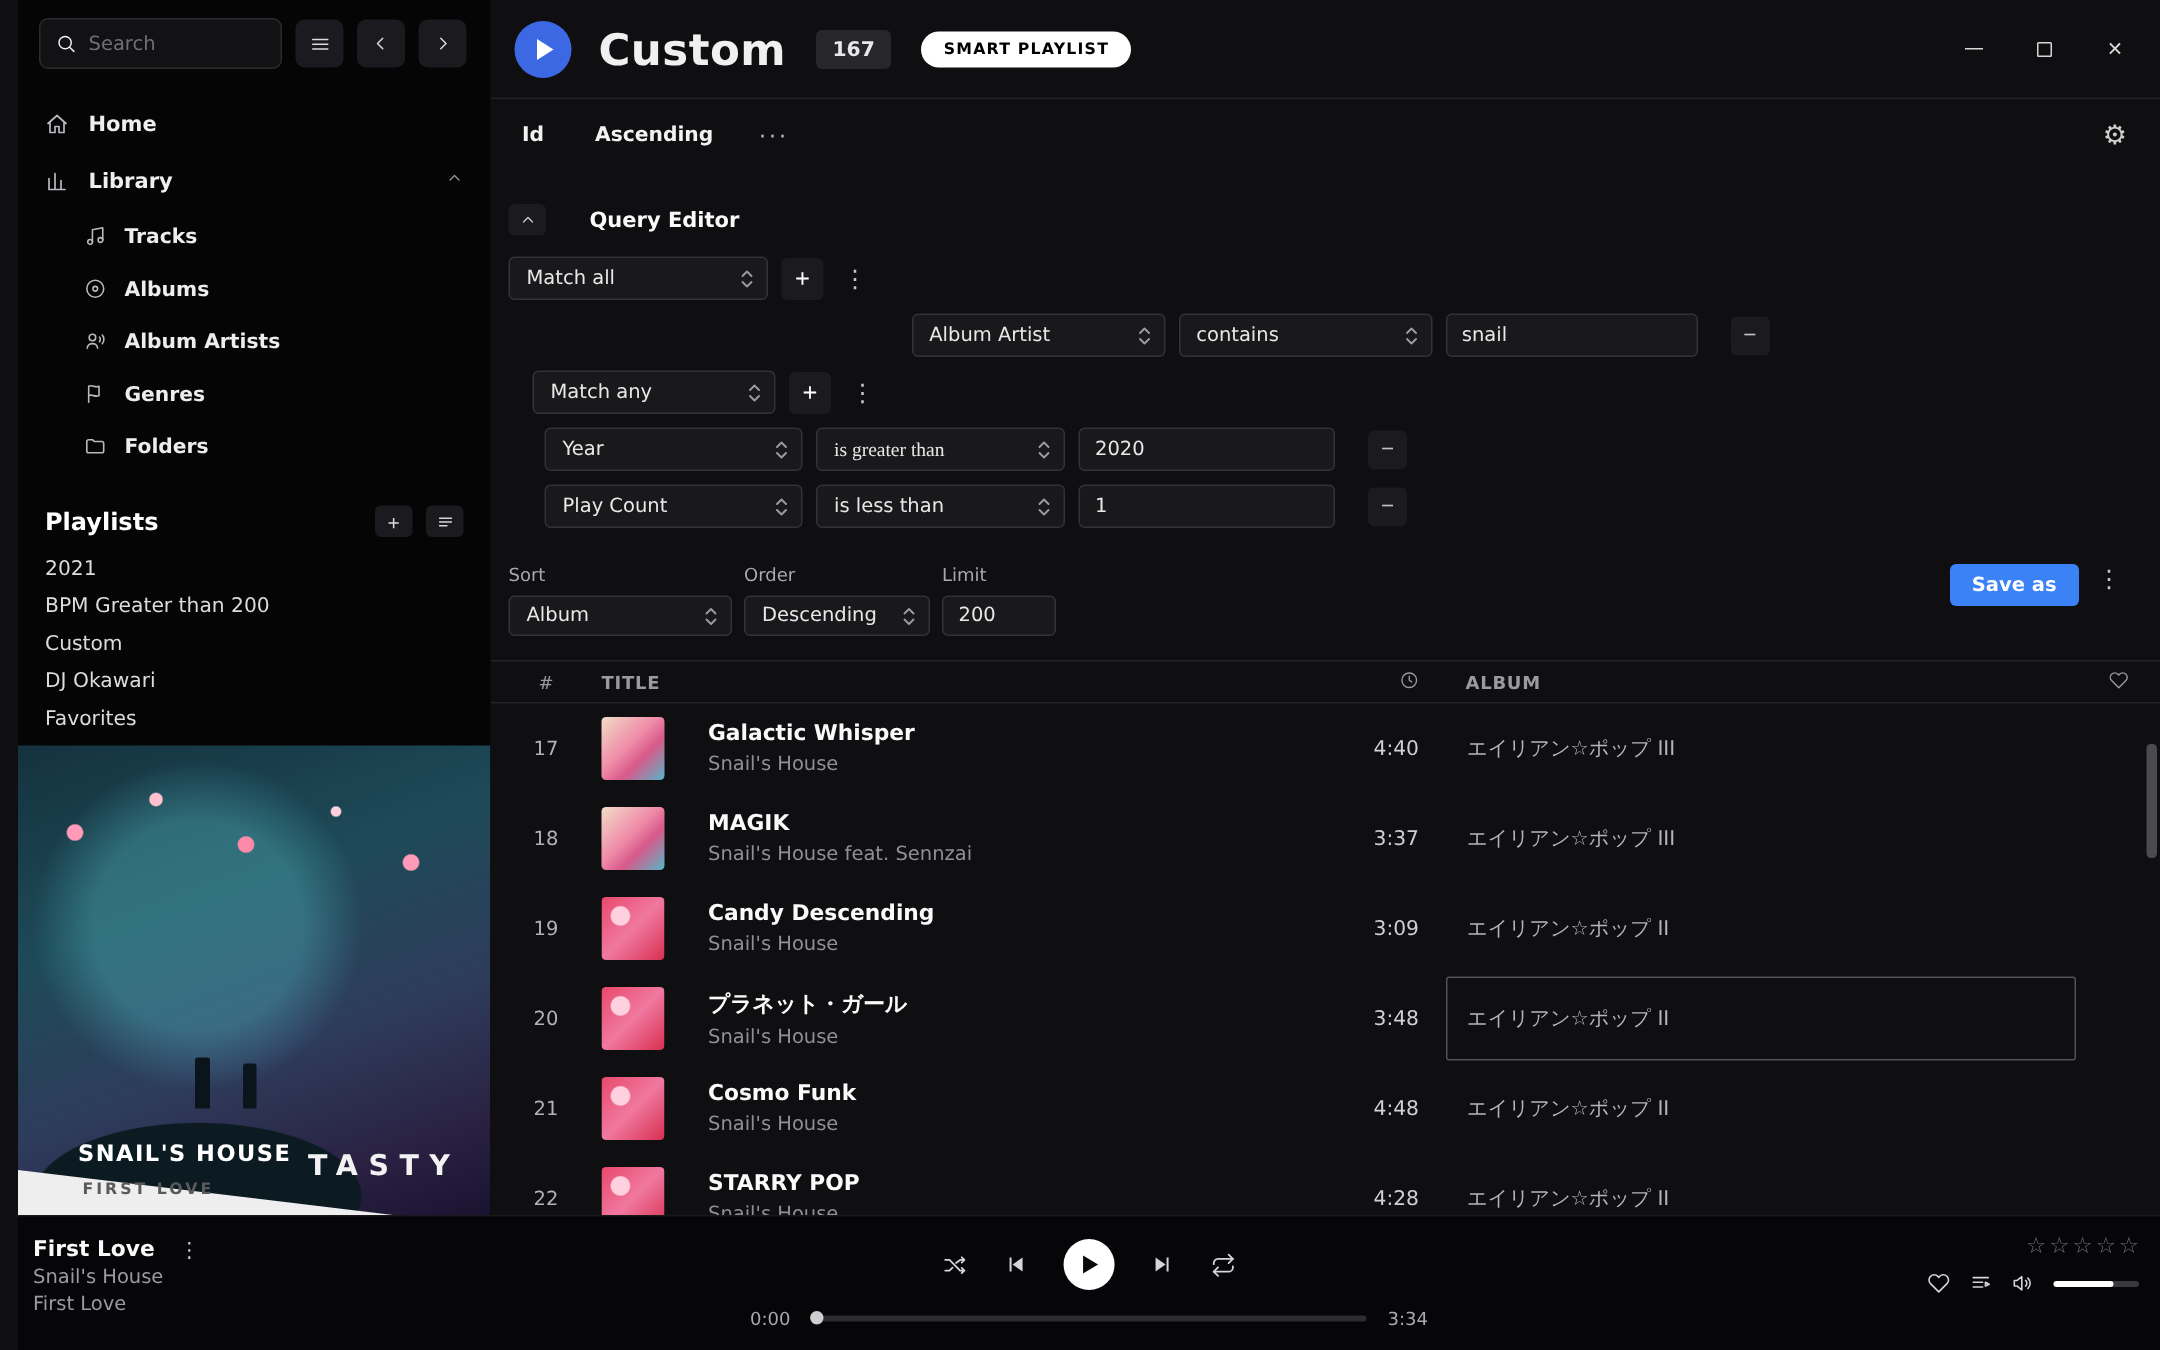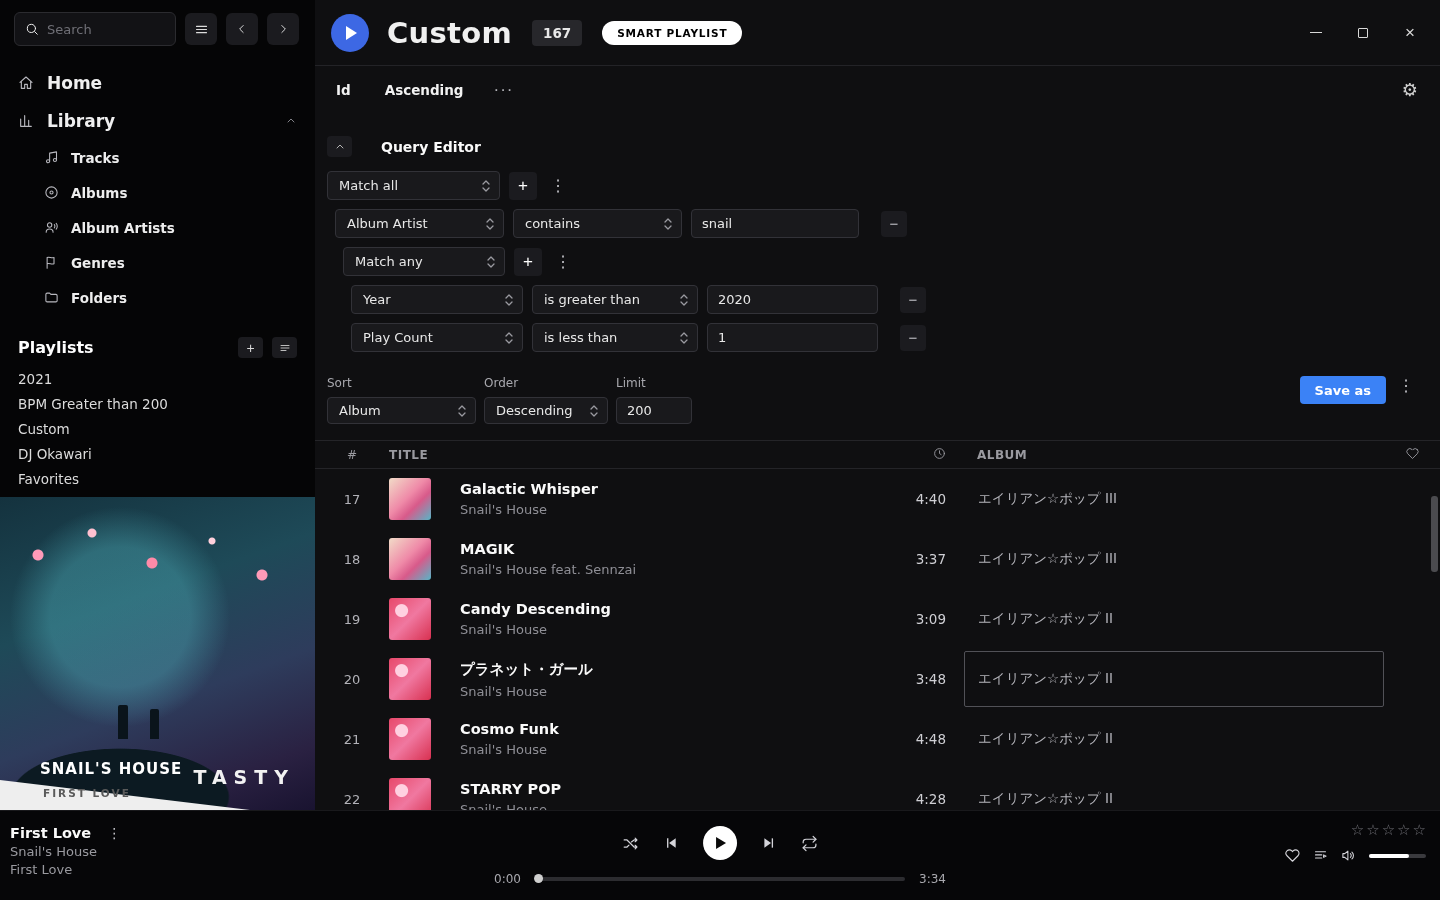--- a/index.html
+++ b/index.html
@@ -1,31 +1,31 @@
 <!DOCTYPE html>
 <html><head>
 <meta charset="utf-8">
 <style>
   * { margin:0; padding:0; box-sizing:border-box; }
   html,body { width:1440px; height:900px; overflow:hidden; background:#0f0f11;
     font-family:"DejaVu Sans","Liberation Sans",sans-serif; color:#f0f0f0; }
-  .app { display:grid; grid-template-columns:315px 1fr; grid-template-rows:810px 90px; width:1440px; height:848px; }
+  .app { display:grid; grid-template-columns:315px 1fr; grid-template-rows:810px 90px; width:1440px; height:848px;padding-left:12px; }
 
   
   .sidebar { background:#050506; display:flex; flex-direction:column; overflow:hidden; }
   .sb-top { display:flex; align-items:center; gap:9px; padding:12px 14px 10px 14px; }
   .search { flex:0 0 162px; height:34px; background:#121215; border:1px solid #2b2b2f; border-radius:6px;
     display:flex; align-items:center; gap:8px; padding:0 10px; }
   .search input { background:transparent; border:none; outline:none; color:#e6e6e6; font-size:13px; width:110px;
     font-family:inherit; }
   .search input::placeholder { color:#6f6f76; }
   .icon-btn { width:32px; height:32px; background:#1b1b1f; border:none; border-radius:6px; color:#dcdcdc;
     display:flex; align-items:center; justify-content:center; cursor:pointer; }
   .nav { padding-top:8px; }
-  .nav-item { height:38px; display:flex; align-items:center; gap:13px; padding:0 18px; font-size:17px; font-weight:700; color:#efefef; cursor:pointer; }
+  .nav-item { height:38px; display:flex; align-items:center; gap:13px; padding:0 18px; font-size:14px; font-weight:700; color:#efefef; cursor:pointer; }
   .nav-item .ritem { margin-left:auto; color:#9a9aa0; }
   .sub-item { height:35px; display:flex; align-items:center; gap:12px; padding:0 18px 0 44px; font-size:13.5px; font-weight:700; color:#ededed; cursor:pointer; }
   .ic { stroke:currentColor; fill:none; stroke-width:1.7; stroke-linecap:round; stroke-linejoin:round; }
   .ic-dim { color:#b9b9bf; }
   .pl-header { display:flex; align-items:center; margin:22px 18px 8px 18px; gap:9px; }
   .pl-title { font-size:16px; font-weight:800; color:#fff; flex:1; }
   .mini-btn { width:25px; height:21px; background:#1b1b1f; border:none; border-radius:4px; color:#d8d8d8;
     display:flex; align-items:center; justify-content:center; font-size:14px; cursor:pointer; }
   .pl-item { height:25px; display:flex; align-items:center; padding:0 18px; font-size:13.5px; color:#dcdcdc; cursor:pointer; }
   
@@ -301,21 +301,21 @@
         <div class="select" style="width:173px;">
           <span>Match all</span>
           <svg class="updown" width="10" height="14" viewBox="0 0 10 14">
               <path d="M2 5l3-3 3 3M2 9l3 3 3-3" fill="none" stroke="currentColor" stroke-width="1.3" stroke-linecap="round" stroke-linejoin="round"></path>
             </svg>
         </div>
         <button class="plus-btn">+</button>
         <button class="dots-v">⋮</button>
       </div>
 
-      <div class="qe-row" style="margin-left:8px;">
+      <div class="qe-row" style="margin-left:8px;justify-content:center;">
         <div class="select" style="width:169px;">
           <span>Album Artist</span>
           <svg class="updown" width="10" height="14" viewBox="0 0 10 14">
               <path d="M2 5l3-3 3 3M2 9l3 3 3-3" fill="none" stroke="currentColor" stroke-width="1.3" stroke-linecap="round" stroke-linejoin="round"></path>
             </svg>
         </div>
         <div class="select" style="width:169px;">
           <span>contains</span>
           <svg class="updown" width="10" height="14" viewBox="0 0 10 14">
               <path d="M2 5l3-3 3 3M2 9l3 3 3-3" fill="none" stroke="currentColor" stroke-width="1.3" stroke-linecap="round" stroke-linejoin="round"></path>
@@ -336,21 +336,21 @@
         <button class="dots-v">⋮</button>
       </div>
 
       <div class="qe-row" style="margin-left:24px;">
         <div class="select" style="width:172px;">
           <span>Year</span>
           <svg class="updown" width="10" height="14" viewBox="0 0 10 14">
               <path d="M2 5l3-3 3 3M2 9l3 3 3-3" fill="none" stroke="currentColor" stroke-width="1.3" stroke-linecap="round" stroke-linejoin="round"></path>
             </svg>
         </div>
-        <div class="select" style="width:166px;">
+        <div class="select" style="width:166px;font-family:Liberation Serif, serif;">
           <span>is greater than</span>
           <svg class="updown" width="10" height="14" viewBox="0 0 10 14">
               <path d="M2 5l3-3 3 3M2 9l3 3 3-3" fill="none" stroke="currentColor" stroke-width="1.3" stroke-linecap="round" stroke-linejoin="round"></path>
             </svg>
         </div>
         <input class="tinput" style="width: 171px;" value="2020">
         <button class="minus-btn" style="margin-left:13px;">−</button>
       </div>
 
       <div class="qe-row" style="margin-left:24px;">

